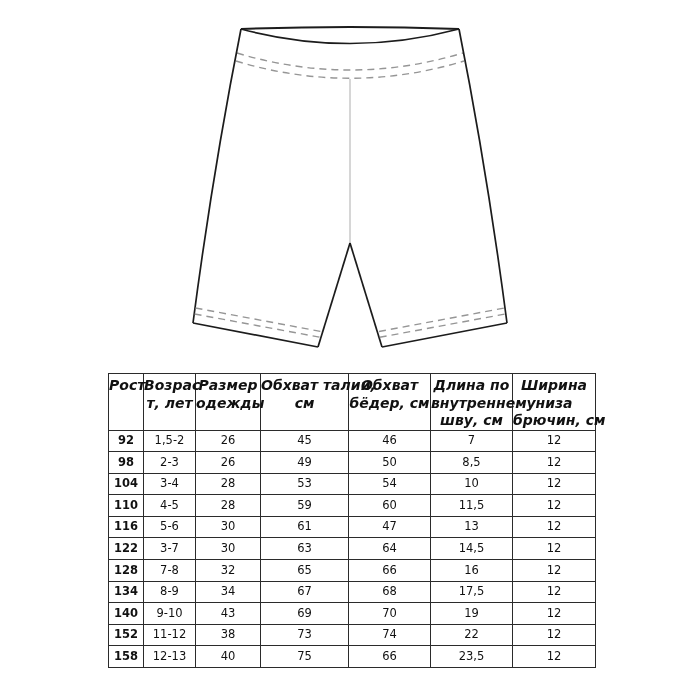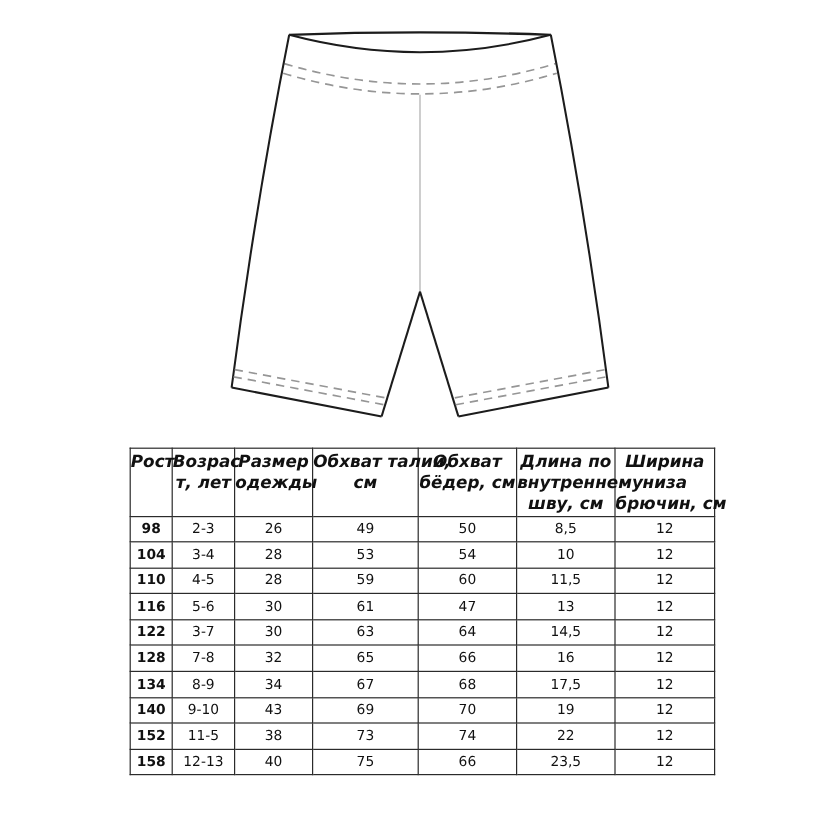--- a/index.html
+++ b/index.html
@@ -90,20 +90,29 @@
       <th>Длина по
 внутреннему
 шву, см</th>
       <th>Ширина
 низа
 брючин, см</th>
     </tr>
   </thead>
   <tbody>
       <tr>
+        <td>92</td>
+        <td>1,5-2</td>
+        <td>26</td>
+        <td>45</td>
+        <td>46</td>
+        <td>7</td>
+        <td>12</td>
+      </tr>
+      <tr>
         <td>98</td>
         <td>2-3</td>
         <td>26</td>
         <td>49</td>
         <td>50</td>
         <td>8,5</td>
         <td>12</td>
       </tr>
       <tr>
         <td>104</td>
@@ -163,21 +172,21 @@
         <td>140</td>
         <td>9-10</td>
         <td>43</td>
         <td>69</td>
         <td>70</td>
         <td>19</td>
         <td>12</td>
       </tr>
       <tr>
         <td>152</td>
-        <td>11-5</td>
+        <td>11-12</td>
         <td>38</td>
         <td>73</td>
         <td>74</td>
         <td>22</td>
         <td>12</td>
       </tr>
       <tr>
         <td>158</td>
         <td>12-13</td>
         <td>40</td>

